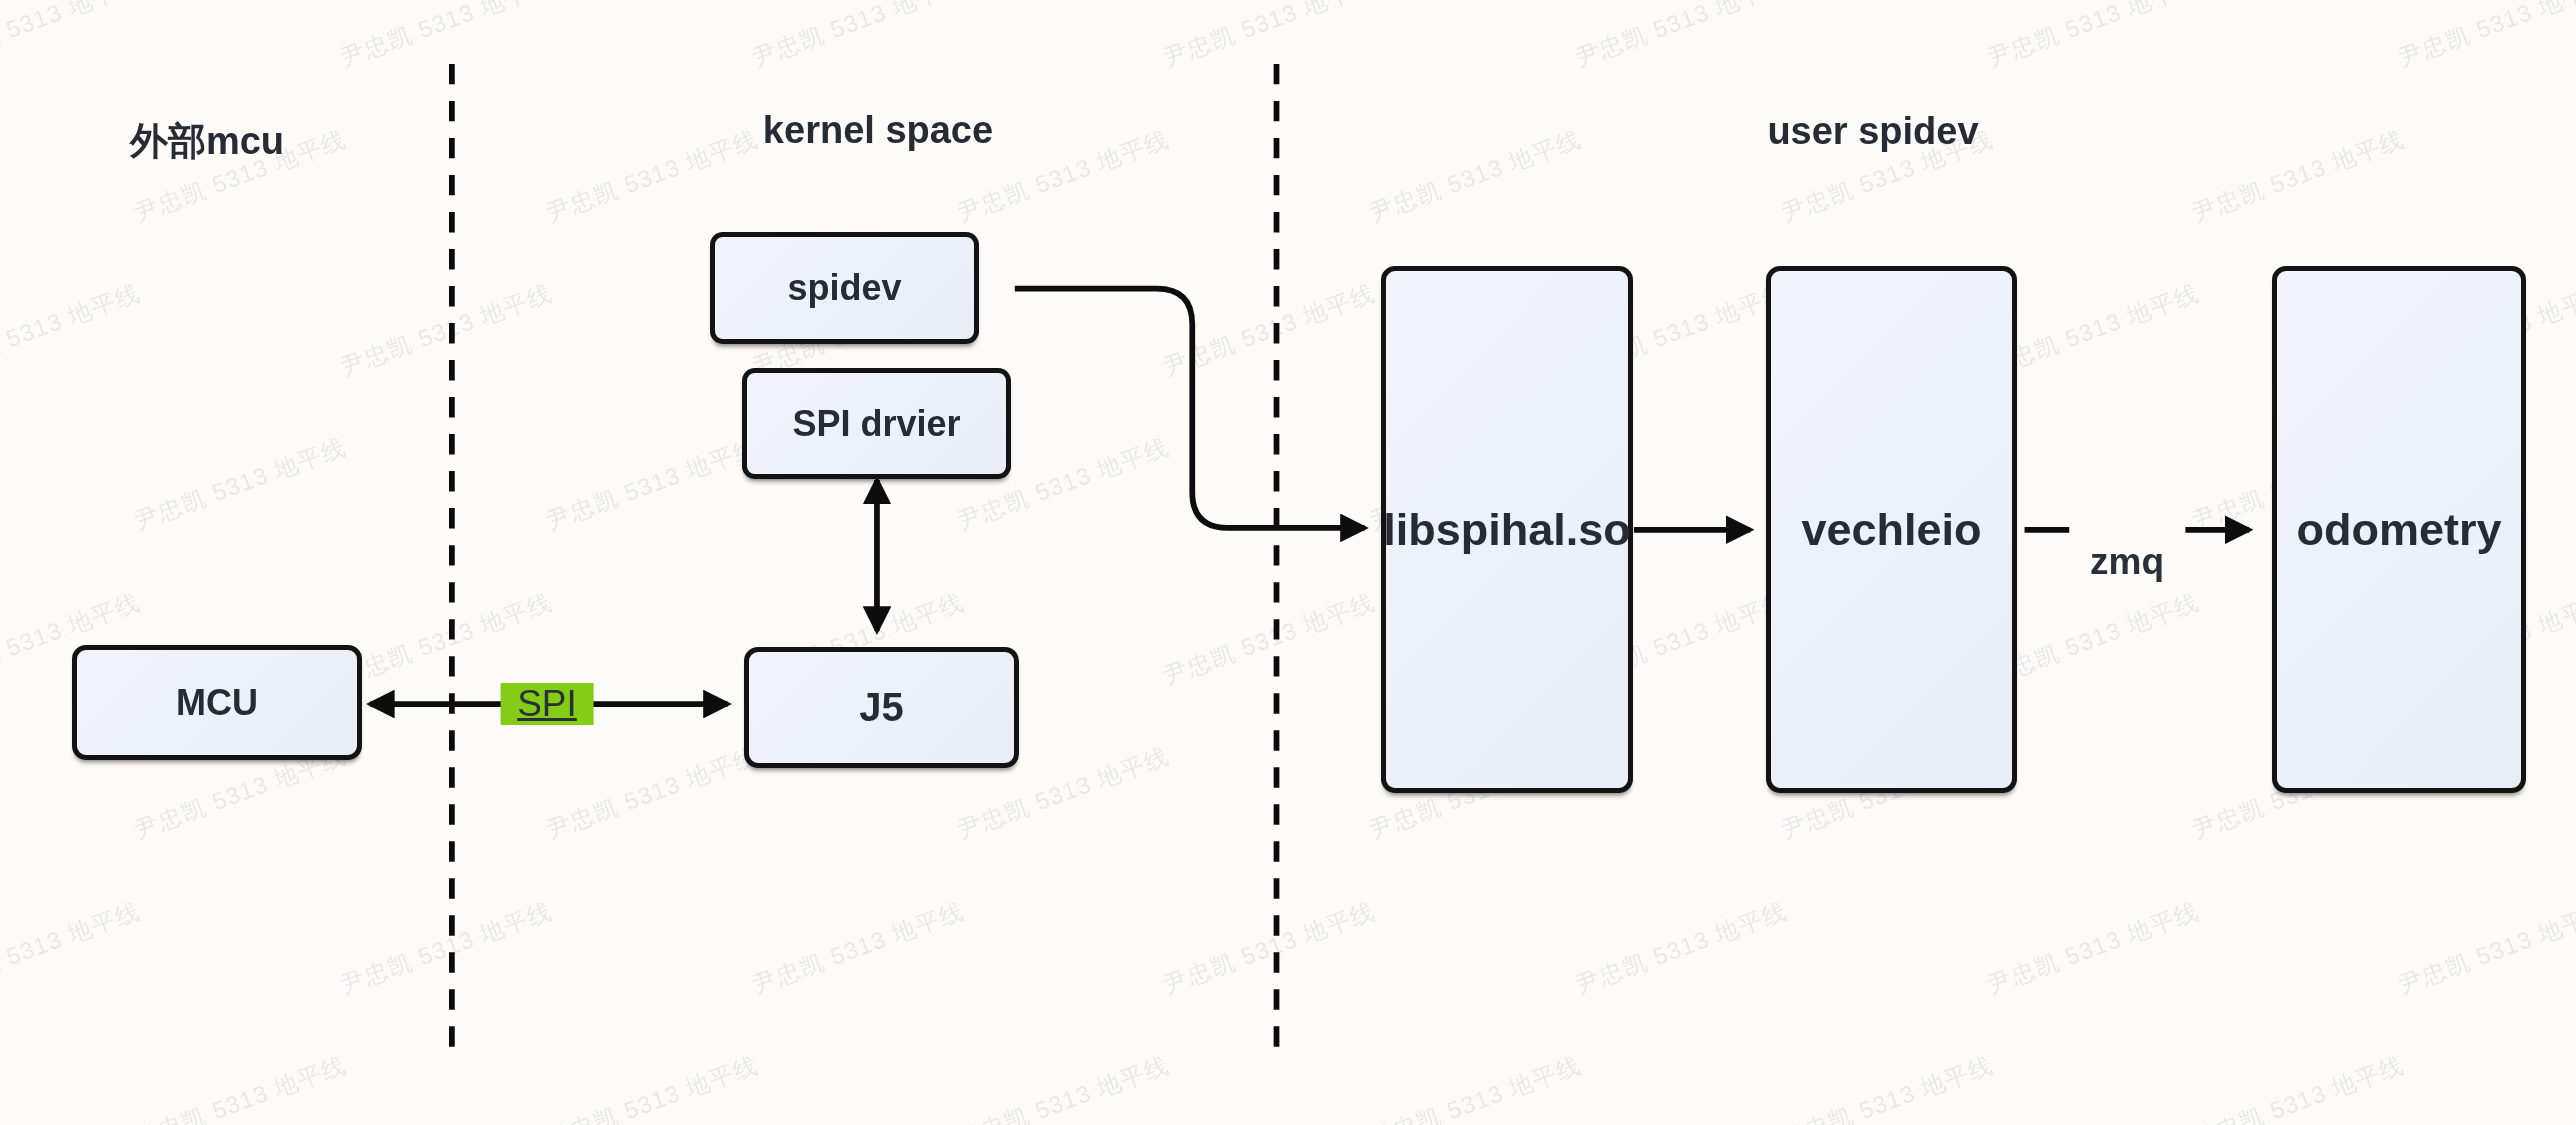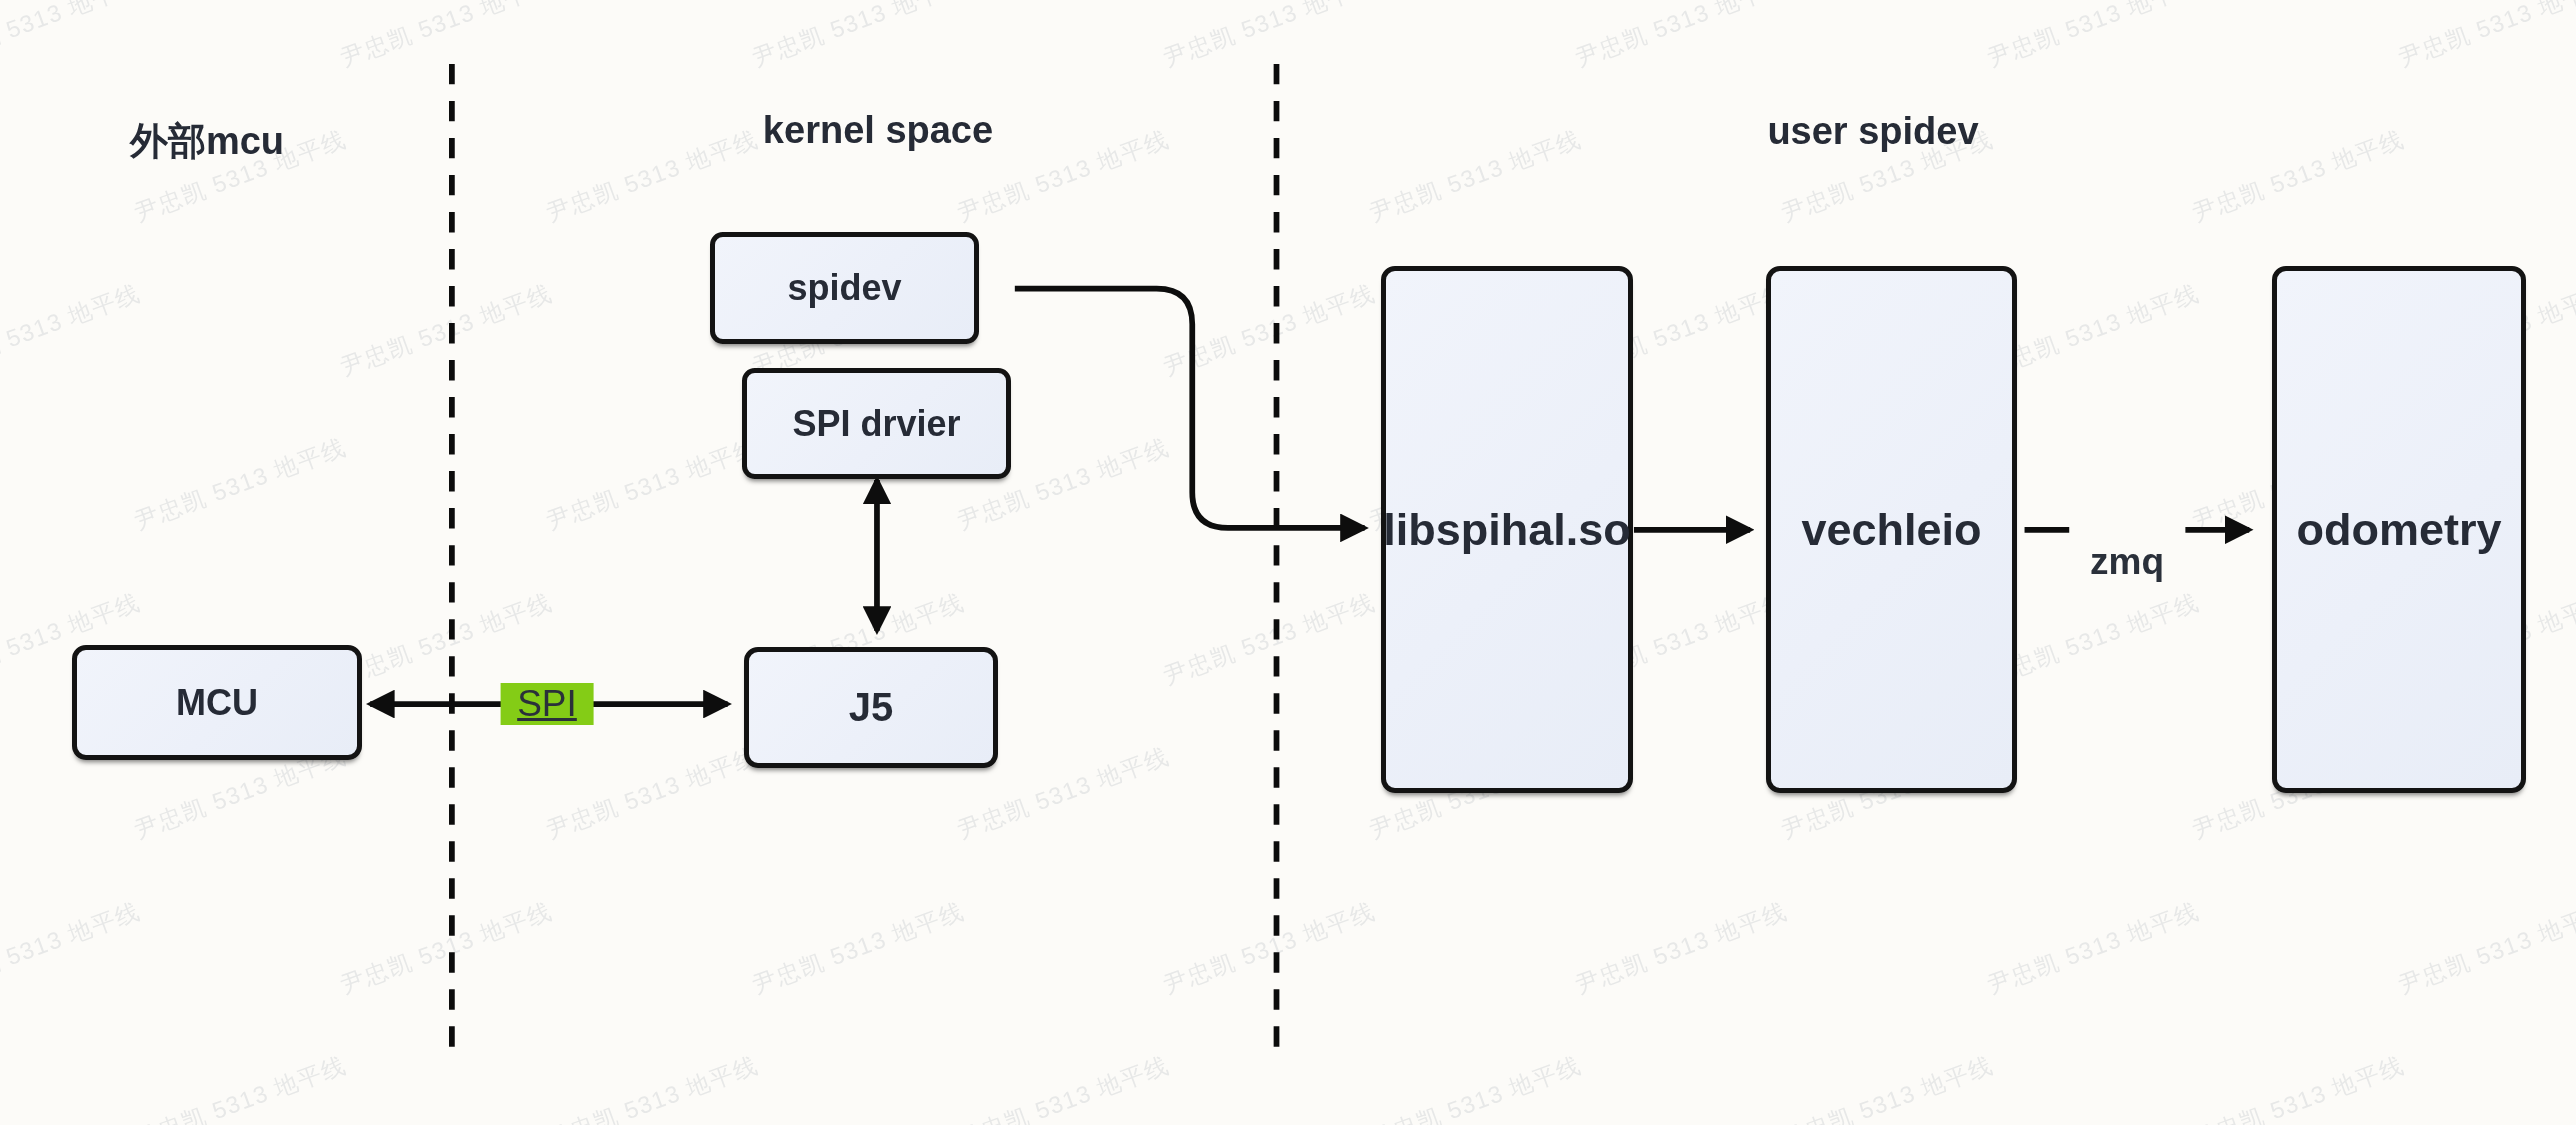--- a/index.html
+++ b/index.html
@@ -166,21 +166,21 @@
   <div class="section-label" style="left:1873px; top:131px;">user spidev</div>
 
   <div class="box small-box" style="left:710px; top:232px; width:269px; height:112px; border-radius:12.8px;">
     <span class="box-label">spidev</span>
   </div>
 
   <div class="box small-box" style="left:742px; top:348px; width:269px; height:111px; border-radius:12.8px;margin-top:20px;">
     <span class="box-label">SPI drvier</span>
   </div>
 
-  <div class="box small-box" style="left:744px; top:647px; width:254px; height:121px;">
+  <div class="box small-box" style="left:744px; top:647px; width:275px; height:121px;">
     <span class="box-label" style="font-size:40px;">J5</span>
   </div>
 
   <div class="box small-box" style="left:72px; top:645px; width:290px; height:115px;">
     <span class="box-label">MCU</span>
   </div>
 
   <div class="box tall-box" style="left:1381px; top:266px; width:252px; height:527px;">
     <span class="box-label">libspihal.so</span>
   </div>

